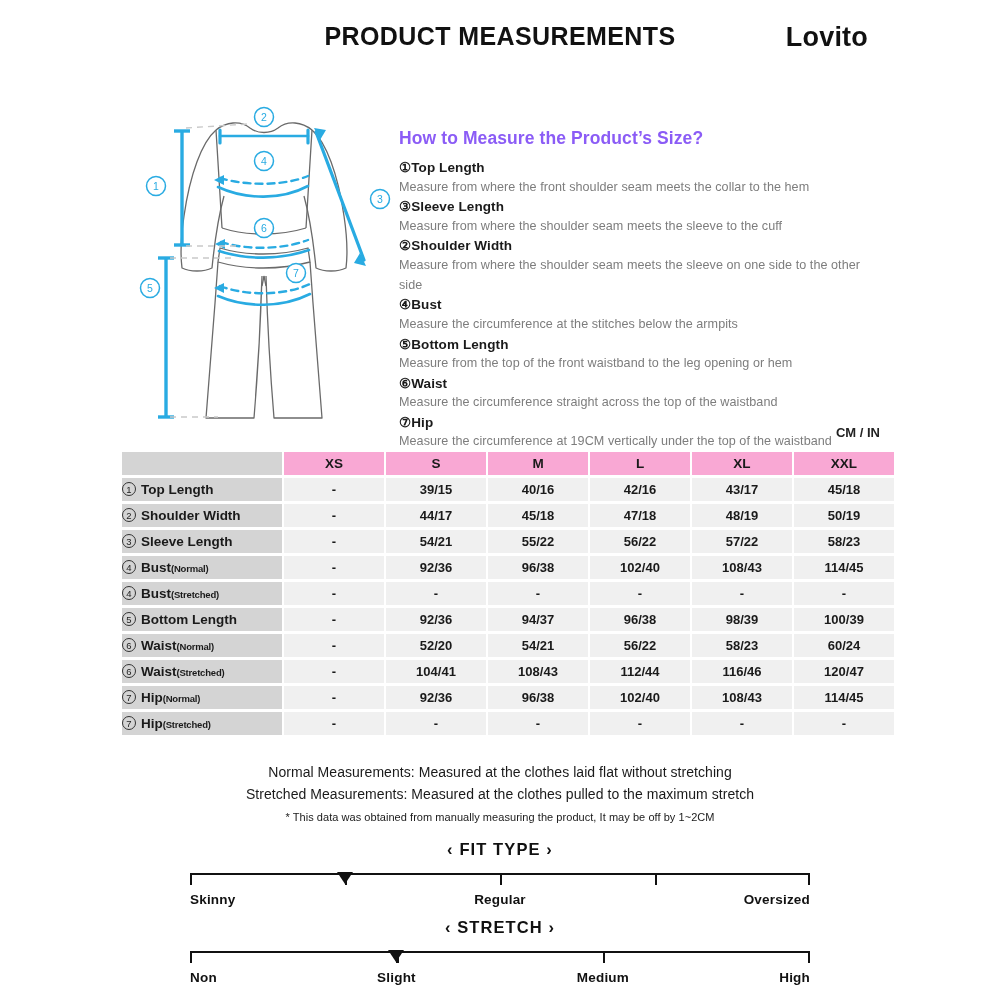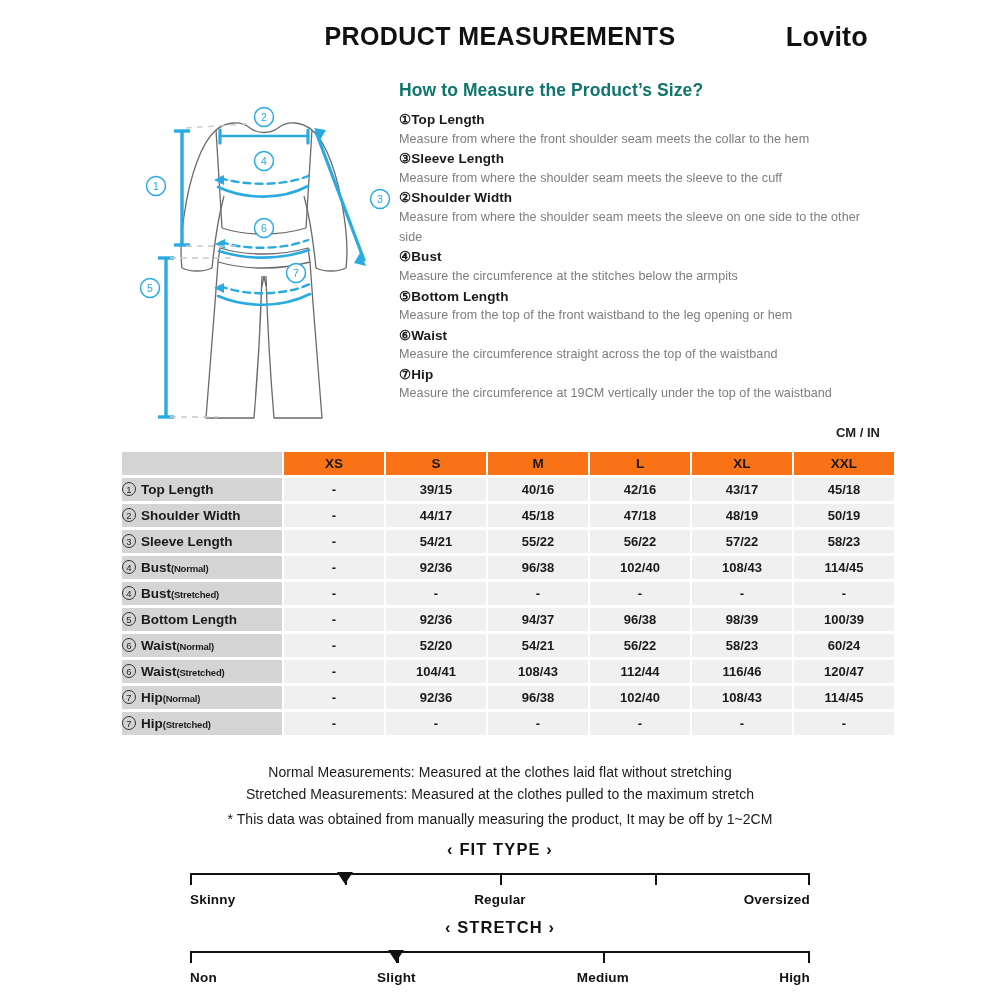--- a/index.html
+++ b/index.html
@@ -24,22 +24,22 @@
     position: absolute; right: 132px; top: 22px;
     font-size: 27px; font-weight: bold; letter-spacing: 0.2px;
     color: #111;
   }
 
   
   .howto {
     position: absolute; left: 399px; top: 80px; width: 484px;
   }
   .howto-title {
-    font-size: 17.5px; font-weight: bold; color: #0f766e;
-    margin-bottom: 9px; letter-spacing: .1px;
+    font-size: 17.5px; font-weight: bold; color: #8b5cf6;
+    margin-bottom: 9px; letter-spacing: .1px; margin-top: 48px;
   }
   .m-item { margin-bottom: 0px; }
   .m-name {
     font-size: 13.5px; font-weight: bold; color: #1a1a1a;
     line-height: 19.5px; letter-spacing: .1px;
   }
   .m-desc {
     font-size: 12.6px; color: #7d7d7d; line-height: 19.7px;
     letter-spacing: .05px;
   }
@@ -59,39 +59,39 @@
     width: 760px;
     border-collapse: separate;
     border-spacing: 2px 3px;
     table-layout: fixed;
   }
   .tbl th, .tbl td {
     height: 23px; padding: 0 4px;
     font-size: 13px; text-align: center; vertical-align: middle;
     color: #1a1a1a; font-weight: bold;
   }
-  .tbl thead th { background: #f97316; font-weight: bold; font-size: 13.5px; }
+  .tbl thead th { background: #f9a8d4; font-weight: bold; font-size: 13.5px; }
   .tbl thead th.corner { background: #d4d4d4; }
   .tbl td.rowlab {
     background: #d4d4d4; text-align: left; padding-left: 0;
     font-size: 13.5px; font-weight: bold; white-space: nowrap;
   }
   .tbl td.val { background: #f0f0f0; }
   .circ {
     display: inline-block; width: 14px; height: 14px; line-height: 13px;
     border: 1.2px solid #333; border-radius: 50%;
     font-size: 9.5px; text-align: center; font-weight: normal;
     margin-right: 5px; vertical-align: 1px; color: #222;
   }
   .sub { font-size: 9.5px; font-weight: bold; letter-spacing: -.2px; }
 
   
   .notes { position: absolute; left: 0; top: 762px; width: 1000px; text-align: center; }
   .note1 { font-size: 14px; color: #1a1a1a; line-height: 21.5px; letter-spacing: .05px; }
-  .note-small { font-size: 14px; color: #1a1a1a; margin-top: 6px; letter-spacing: .05px; }
+  .note-small { font-size: 11px; color: #1a1a1a; margin-top: 6px; letter-spacing: .05px; }
 
   
   .scale-block { position: absolute; left: 0; width: 1000px; }
   .scale-title {
     text-align: center; font-size: 16.5px; font-weight: bold;
     letter-spacing: 1.1px; color: #111;
   }
   .scale-wrap { position: relative; width: 620px; margin: 12px auto; }
   .scale-bar { position: relative; height: 14px; }
   .scale-bar .axis {

